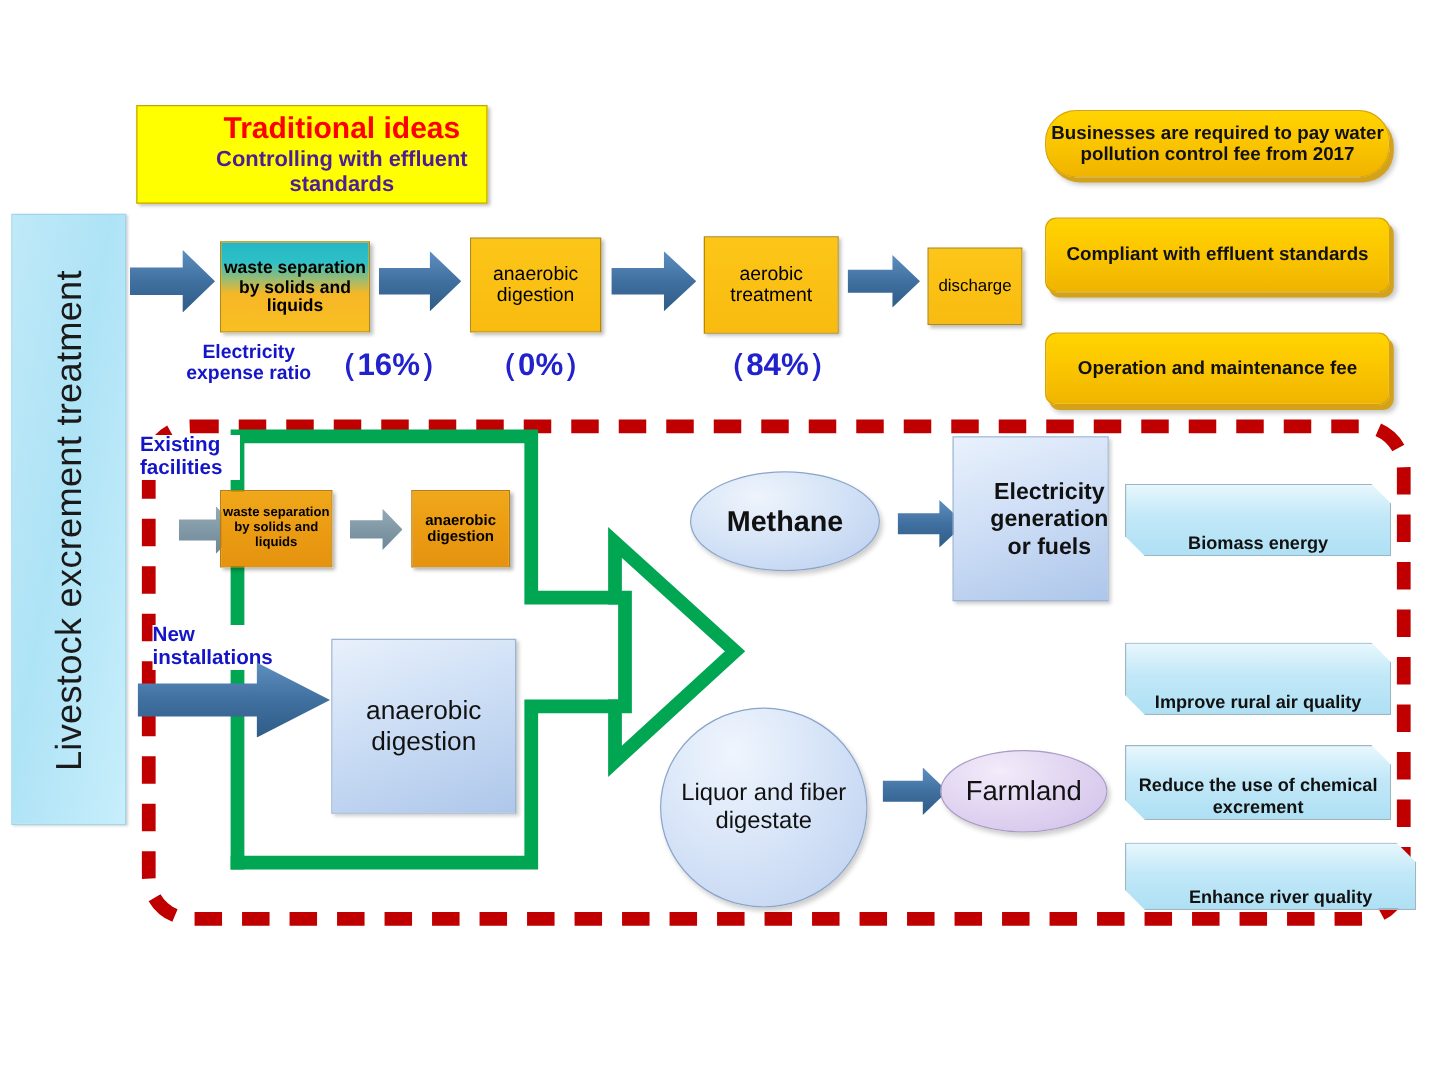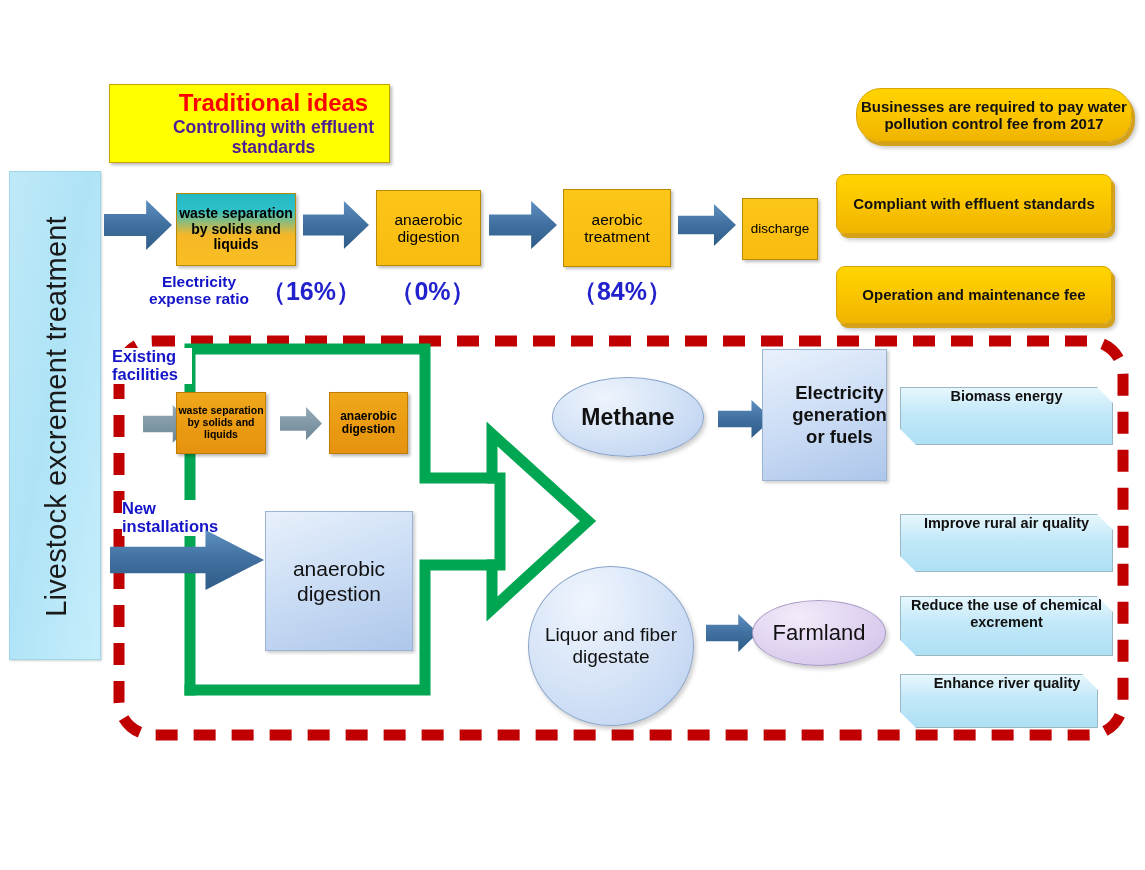--- a/index.html
+++ b/index.html
@@ -43,21 +43,21 @@
   
   .goldbox{
     border-radius:9px;
     background:linear-gradient(180deg,#ffd400 0%,#fcc800 40%,#f0b400 100%);
     border:1px solid #d9a400;
     color:#111;font-weight:bold;font-size:15px;text-align:center;
     display:flex;align-items:center;justify-content:center;
     line-height:1.15;
     box-shadow:3px 4px 0 #d4a21a, 5px 6px 4px rgba(0,0,0,.22);
   }
-  #g1{left:856px;top:88px;width:276px;height:54px;border-radius:25px;}
+  #g1{left:836px;top:88px;width:276px;height:54px;border-radius:25px;}
   #g2{left:836px;top:174px;width:276px;height:60px;}
   #g3{left:836px;top:266px;width:276px;height:58px;}
 
   
   .procbox{
     border:1px solid #b98900;
     box-shadow:2px 2px 3px rgba(0,0,0,.26);
     display:flex;align-items:center;justify-content:center;text-align:center;
     color:#000;line-height:1.12;
   }
@@ -158,27 +158,27 @@
     border:1px solid #9bb4d4;box-shadow:2px 2px 3px rgba(0,0,0,.2);
     display:flex;align-items:center;justify-content:center;text-align:center;
     font-size:18.5px;font-weight:bold;color:#111;line-height:1.18;padding-left:30px;}
 
   
   .resbox{
     background:linear-gradient(180deg,#e7f7fd 0%,#c2e8f8 45%,#aee0f4 100%);
     border:1px solid #9bb6c4;
     -webkit-clip-path:polygon(0 0,calc(100% - 16px) 0,100% 16px,100% 100%,16px 100%,0 calc(100% - 16px));
     clip-path:polygon(0 0,calc(100% - 16px) 0,100% 16px,100% 100%,16px 100%,0 calc(100% - 16px));
-    display:flex;align-items:flex-start;justify-content:center;text-align:center;
+    display:flex;align-items:flex-end;justify-content:center;text-align:center;
     color:#111;font-weight:bold;font-size:14.5px;line-height:1.18;
   }
   #r1{left:900px;top:387px;width:213px;height:58px;}
   #r2{left:900px;top:514px;width:213px;height:58px;}
   #r3{left:900px;top:596px;width:213px;height:60px;}
-  #r4{left:900px;top:674px;width:198px;height:54px;padding-left:16px;}
+  #r4{left:900px;top:674px;width:233px;height:54px;padding-left:16px;}
 
   
   #a5{left:718px;top:400px;width:54px;height:38px;}
   #a6{left:706px;top:614px;width:52px;height:38px;}
 </style>
 </head>
 <body>
 
 <div id="stage">
 

